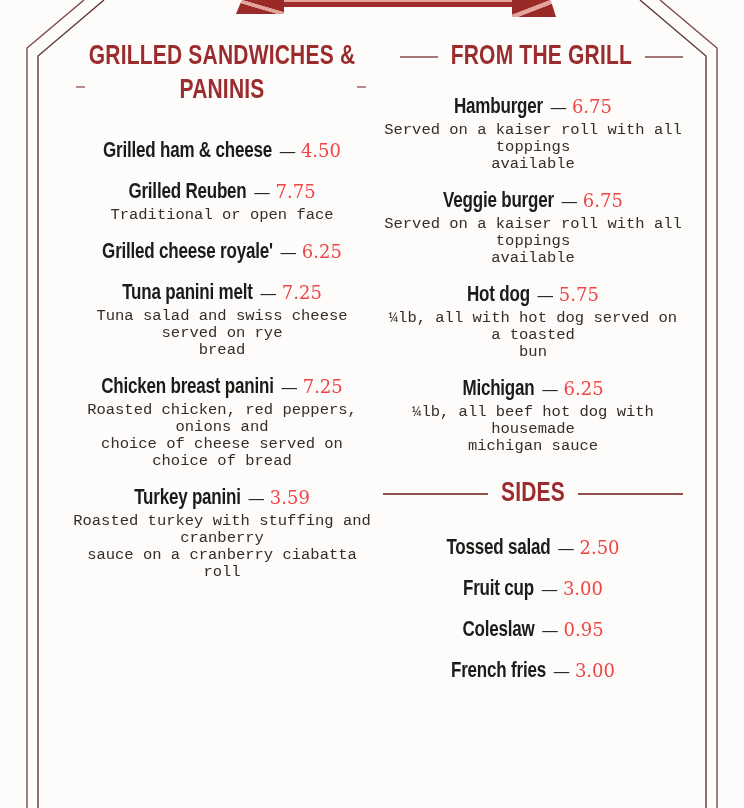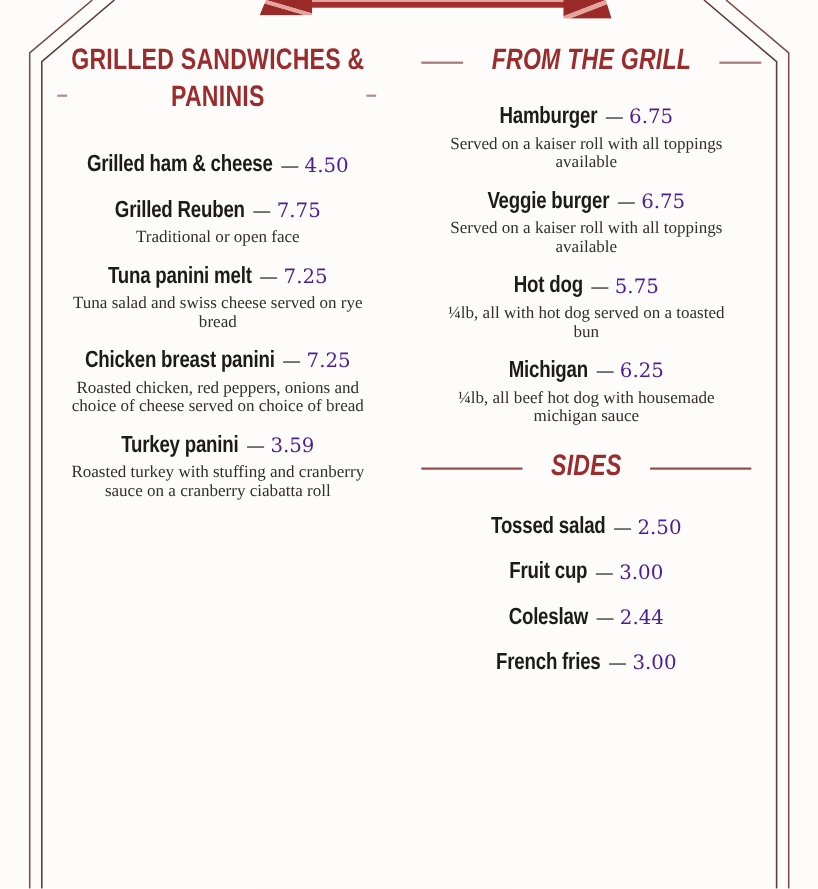--- a/index.html
+++ b/index.html
@@ -23,24 +23,24 @@
     clip-path:polygon(12% 0,100% 0,100% 100%,0 100%);
     background:linear-gradient(to top right, var(--ribbon_dark,#992a28) 42%, var(--ribbon_highlight,#e8b0aa) 44% 56%, var(--ribbon_dark,#992a28) 58%);
   }
   .ribbon-tail.right{
     left:512px;width:44px;height:17px;
     clip-path:polygon(0 0,88% 0,100% 100%,0 100%);
     background:linear-gradient(to top left, var(--ribbon_dark,#992a28) 42%, var(--ribbon_highlight,#e8b0aa) 44% 56%, var(--ribbon_dark,#992a28) 58%);
   }
   
   .col{position:absolute;top:40px;width:300px;text-align:center;}
-  .col.left{left:48px;}
+  .col.left{left:72px;}
   .col.right{left:383px;}
   
-  .head{position:relative;display:flex;align-items:center;justify-content:space-between;gap:26px;font-style:italic;}
+  .head{position:relative;display:flex;align-items:center;justify-content:flex-end;gap:13px;}
   .h-line{line-height:34px;height:34px;}
   .head-text{
     display:inline-block;
     font-weight:bold;font-size:21px;letter-spacing:.2px;
     color:var(--heading,#9b2c2e);
     transform:scaleY(1.28);transform-origin:center 70%;
     white-space:nowrap;
   }
   .rule{height:2px;background:var(--rule,#a57876);flex:0 0 auto;}
   .rule.w38{width:38px;}
@@ -57,25 +57,25 @@
     display:inline-block;
     font-weight:bold;font-size:17px;letter-spacing:-.2px;
     color:var(--text,#1d1b1a);
     transform:scaleY(1.25);transform-origin:center 72%;
   }
   .item-sep{
     font-family:"DejaVu Serif",serif;font-size:17px;color:var(--text,#1d1b1a);
     margin:0 5px 0 7px;
   }
   .item-price{
-    font-family:"DejaVu Serif",serif;font-size:18px;color:#4c1d95;
+    font-family:"DejaVu Serif",serif;font-size:18px;color:#ef4444;
   }
   .item-desc{
     margin-top:2px;
-    font-family:Liberation Serif, serif;font-size:15.5px;line-height:17px;
+    font-family:Liberation Mono, monospace;font-size:15.5px;line-height:17px;
     color:var(--desc,#332e2b);
     white-space:pre-line;
     text-align:center;
   }
   .item-desc:empty{display:none;}
 </style>
 </head>
 <body>
 
 <div class="page">
@@ -109,20 +109,23 @@
     </div>
 
     <div class="item">
       <div class="item-line">
         <span class="item-name">Grilled Reuben</span><span class="item-sep">—</span><span class="item-price">7.75</span>
       </div>
       <div class="item-desc">Traditional or open face</div>
     </div>
 
     <div class="item">
+      <div class="item-line">
+        <span class="item-name">Grilled cheese royale'</span><span class="item-sep">—</span><span class="item-price">6.25</span>
+      </div>
     </div>
 
     <div class="item">
       <div class="item-line">
         <span class="item-name">Tuna panini melt</span><span class="item-sep">—</span><span class="item-price">7.25</span>
       </div>
       <div class="item-desc">Tuna salad and swiss cheese served on rye
 bread</div>
     </div>
 
@@ -197,21 +200,21 @@
     </div>
 
     <div class="item">
       <div class="item-line">
         <span class="item-name">Fruit cup</span><span class="item-sep">—</span><span class="item-price">3.00</span>
       </div>
     </div>
 
     <div class="item">
       <div class="item-line">
-        <span class="item-name">Coleslaw</span><span class="item-sep">—</span><span class="item-price">2.44</span>
+        <span class="item-name">Coleslaw</span><span class="item-sep">—</span><span class="item-price">0.95</span>
       </div>
     </div>
 
     <div class="item">
       <div class="item-line">
         <span class="item-name">French fries</span><span class="item-sep">—</span><span class="item-price">3.00</span>
       </div>
     </div>
   </section>
 

